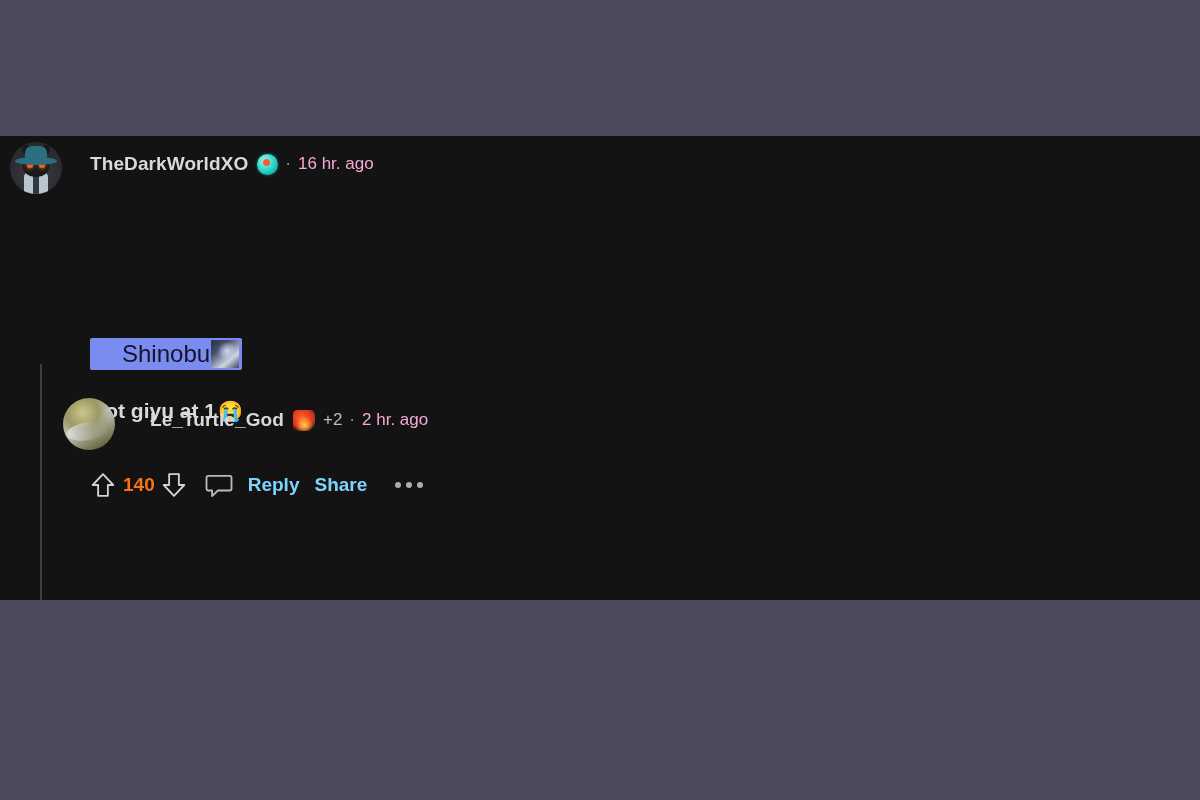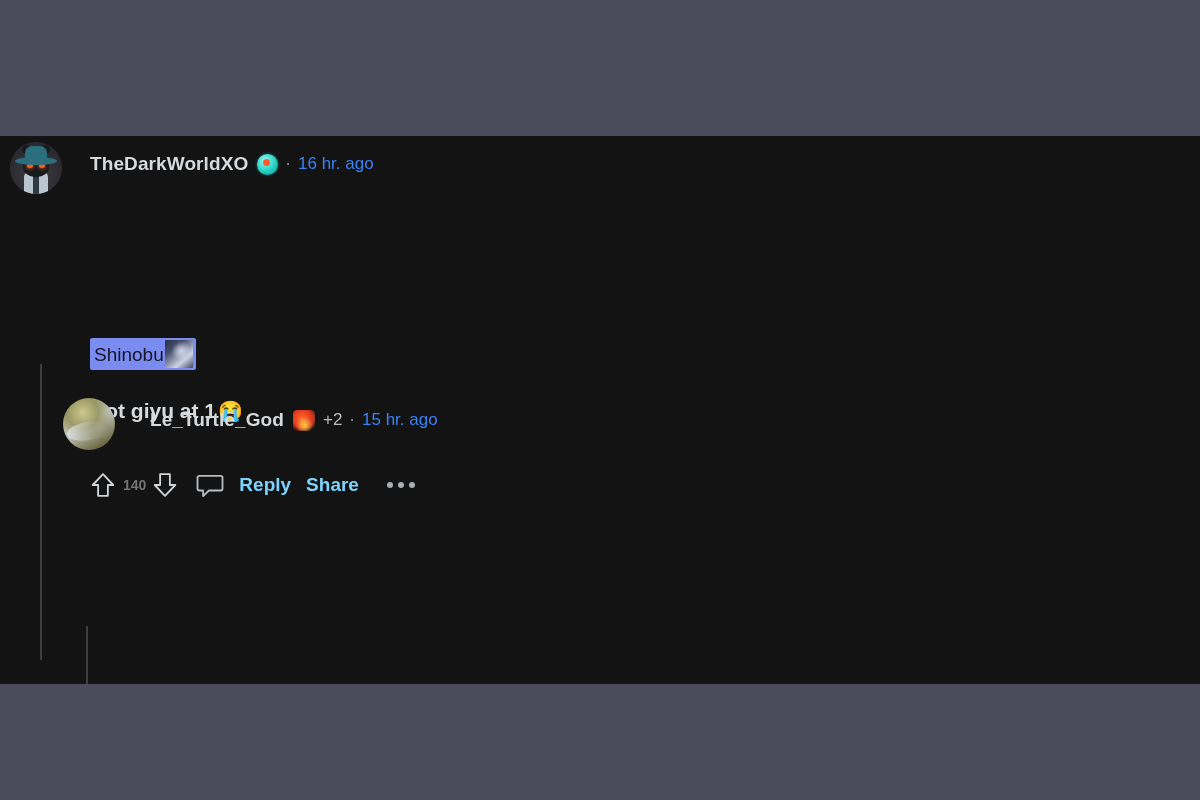--- a/index.html
+++ b/index.html
@@ -21,21 +21,21 @@
     height: 800px;
     background: #4b4b5b;
   }
 
   
   #comments-panel {
     position: absolute;
     left: 0;
     top: 136px;
     width: 1200px;
-    height: 548px;
+    height: 464px;
     background: #131314;
     box-sizing: border-box;
     overflow: hidden;
   }
 
   
   .thread-line {
     position: absolute;
     width: 2px;
     background: #3d3f41;
@@ -195,42 +195,43 @@
     color: #b7bcbf;
     margin-left: 8px;
   }
   .dot-sep {
     font-size: 17px;
     color: #9aa0a3;
     margin: 0 7px;
   }
   .timestamp {
     font-size: 17px;
-    color: #3b82f6;
+    color: #f9a8d4;
   }
 
   
   .hl-row {
     position: absolute;
     display: inline-flex;
     align-items: center;
     border-radius: 2px;
     padding: 2px 3px 2px 4px;
     box-sizing: border-box;
   }
   #hl-row-0 {
     left: 90px;
     top: 196px;
     height: 32px;
     background: #7b8cf0;
   }
   .hl-text {
-    font-size: 19px;
+    font-size: 24px;
     color: #101116;
     line-height: 1;
+    margin-left: 28px;
   }
   #hl-row-0 .hl-text { color: #141528; }
   .hl-thumb {
     display: inline-block;
     width: 28px;
     height: 28px;
     margin-left: 1px;
     flex: 0 0 auto;
     background-size: cover;
     border-radius: 1px;
@@ -268,23 +269,23 @@
     display: inline-flex;
     align-items: center;
     justify-content: center;
     cursor: pointer;
   }
   .icon-arrow {
     width: 26px;
     height: 30px;
   }
   .vote-count {
-    font-size: 14px;
+    font-size: 19px;
     font-weight: bold;
-    color: #737373;
+    color: #f97316;
     margin: 0 6px 0 7px;
   }
   .icon-bubble {
     width: 28px;
     height: 30px;
     margin-left: 18px;
   }
   .act-label {
     font-size: 19px;
     font-weight: bold;
@@ -379,19 +380,19 @@
 
       <div class="comment-1-avatar-wrap">
         <div class="avatar" id="avatar-1"></div>
       </div>
 
       <div class="byline" id="byline-1">
         <span class="username">Le_Turtle_God</span>
         <span class="badge" id="badge-1"></span>
         <span class="award-count">+2</span>
         <span class="dot-sep">·</span>
-        <span class="timestamp">15 hr. ago</span>
+        <span class="timestamp">2 hr. ago</span>
       </div>
 
     </div>
 
   </div>
 </div>
 
 </body></html>

